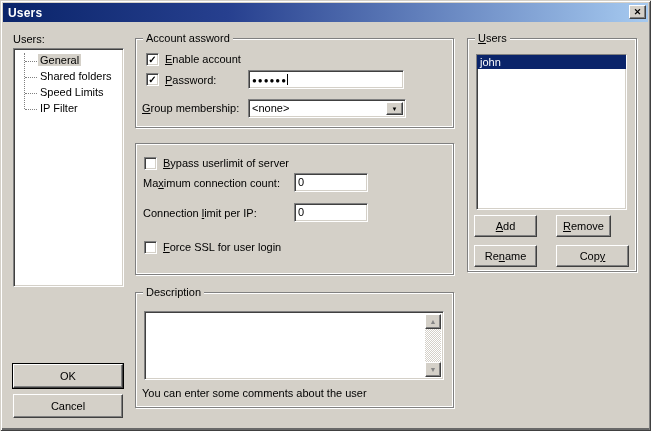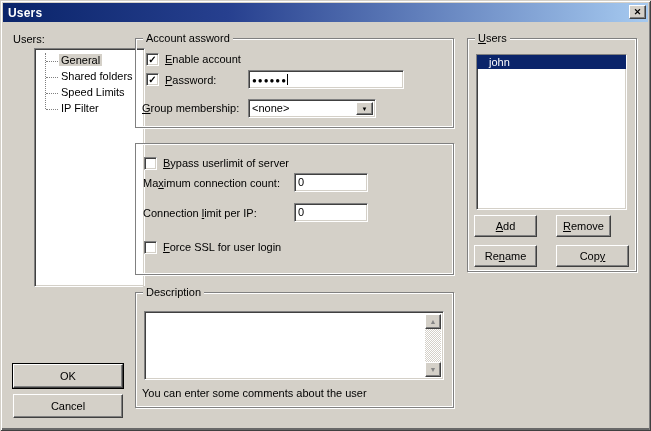--- a/index.html
+++ b/index.html
@@ -63,21 +63,21 @@
     box-shadow:inset -1px -1px 0 #808080,inset 1px 1px 0 #d4d0c8;
     font-size:6px;color:#000;display:flex;align-items:center;justify-content:center;
   }
   .tree{position:absolute;}
   .tree-vline{position:absolute;left:10px;top:4px;height:56px;border-left:1px dotted #808080;}
   .tree-row{position:absolute;left:0;width:100%;height:16px;}
   .tree-stub{position:absolute;left:11px;top:8px;width:12px;border-top:1px dotted #808080;}
   .tree-label{position:absolute;left:24px;top:1px;font-size:11px;padding:0 2px;white-space:nowrap;}
   .tree-label.selected{background:#d4d0c8;}
   .listbox{position:absolute;overflow:hidden;}
-  .list-item{height:14px;font-size:11px;line-height:14px;padding-left:12px;}
+  .list-item{height:14px;font-size:11px;line-height:14px;padding-left:3px;}
   .list-item.selected{background:#0a246a;color:#fff;}
   .textarea{position:absolute;}
   .scrollbar{position:absolute;top:2px;right:2px;bottom:2px;width:16px;
     background-image:conic-gradient(#ffffff 25%,#d4d0c8 0 50%,#ffffff 0 75%,#d4d0c8 0);
     background-size:2px 2px;}
   .sb-btn{
     position:absolute;left:0;width:16px;height:15px;background:#d4d0c8;
     border:1px solid;border-color:#ffffff #404040 #404040 #ffffff;
     box-shadow:inset -1px -1px 0 #808080,inset 1px 1px 0 #d4d0c8;
     font-size:7px;color:#858585;display:flex;align-items:center;justify-content:center;
@@ -88,21 +88,21 @@
 <body>
 
 <div class="dlg">
 
   <div class="titlebar">
     <span class="title-text">Users</span>
     <div class="close-btn">✕</div>
   </div>
 
   <div class="lbl" style="left:13px;top:33px;">Users:</div>
-  <div class="tree sunken" style="left:13px;top:48px;width:111px;height:239px;margin-left:21px;">
+  <div class="tree sunken" style="left:13px;top:48px;width:111px;height:239px;">
     <div class="tree-vline"></div>
     <div class="tree-row" style="top:4px;">
       <span class="tree-stub"></span>
       <span class="tree-label selected">General</span>
     </div>
     <div class="tree-row" style="top:20px;">
       <span class="tree-stub"></span>
       <span class="tree-label">Shared folders</span>
     </div>
     <div class="tree-row" style="top:36px;">
@@ -119,21 +119,21 @@
     <span class="group-title">Account assword</span>
 
     <div class="checkbox" style="left:10px;top:14px;"><span>✓</span></div>
     <div class="lbl" style="left:29px;top:14px;"><span></span><span class="mn">E</span><span>nable account</span></div>
 
     <div class="checkbox" style="left:10px;top:34px;"><span>✓</span></div>
     <div class="lbl" style="left:29px;top:35px;"><span></span><span class="mn">P</span><span>assword:</span></div>
     <div class="field sunken" style="left:112px;top:31px;width:156px;height:19px;"><span class="pwd-dots">●●●●●●</span><span class="caret"></span></div>
 
     <div class="lbl" style="left:6px;top:63px;"><span></span><span class="mn">G</span><span>roup membership:</span></div>
-    <div class="combo sunken" style="left:112px;top:60px;width:128px;height:19px;text-decoration:underline;">
+    <div class="combo sunken" style="left:112px;top:60px;width:158px;height:19px;text-decoration:underline;">
       <span class="combo-value">&lt;none&gt;</span>
       <div class="combo-btn">▼</div>
     </div>
   </div>
 
   <div class="groupbox" style="left:135px;top:143px;width:319px;height:132px;">
     <div class="checkbox" style="left:8px;top:13px;"></div>
     <div class="lbl" style="left:27px;top:13px;"><span></span><span class="mn">B</span><span>ypass userlimit of server</span></div>
 
     <div class="lbl" style="left:7px;top:33px;"><span>Ma</span><span class="mn">x</span><span>imum connection count:</span></div>

